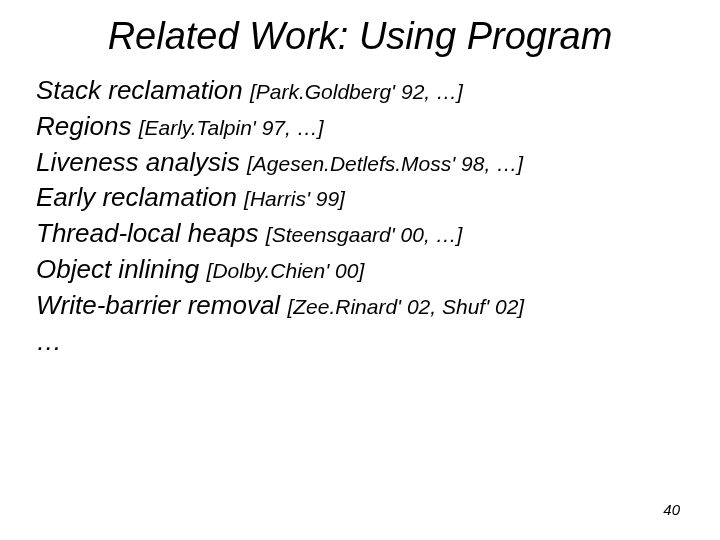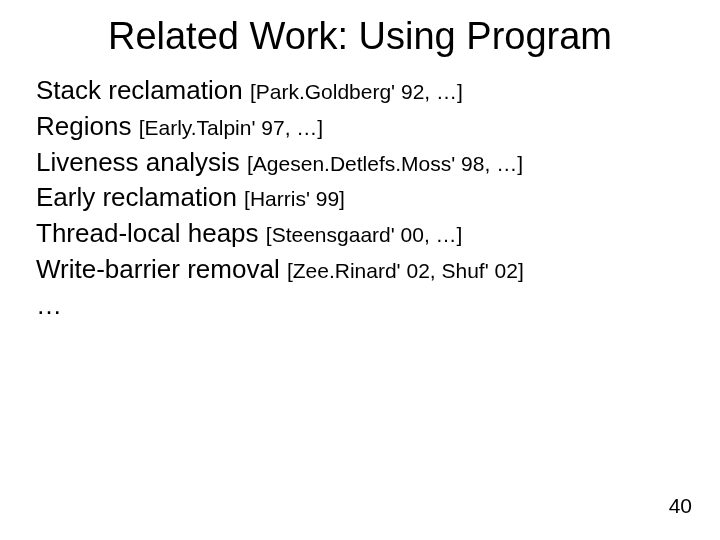--- a/index.html
+++ b/index.html
@@ -10,42 +10,43 @@
     background: #fff;
     font-family: Arial, Helvetica, sans-serif;
     color: #000;
     overflow: hidden;
   }
   .slide {
     position: relative;
     width: 720px;
     height: 540px;
     box-sizing: border-box;
+    font-style: italic;
   }
   .title {
     font-size: 38px;
     text-align: center;
     padding: 14px 40px 8px 40px;
     line-height: 1.18;
   }
   .body {
     padding: 6px 36px 0 36px;
   }
   .line {
     font-size: 26px;
     line-height: 1.38;
   }
   .line .ref {
     font-size: 21px;
   }
   .pagenum {
     position: absolute;
-    right: 28px;
+    right: 40px;
     bottom: 22px;
-    font-size: 21px;
+    font-size: 15px;
   }
 </style>
 </head>
 <body>
 
 <div class="slide">
 
   <div class="title">
     <span>Related Work: Using Program</span><br>
   </div>
@@ -60,20 +61,23 @@
     <div class="line">
       <span>Liveness analysis </span><span class="ref">[Agesen.Detlefs.Moss' 98, …]</span>
     </div>
     <div class="line">
       <span>Early reclamation </span><span class="ref">[Harris' 99]</span>
     </div>
     <div class="line">
       <span>Thread-local heaps </span><span class="ref">[Steensgaard' 00, …]</span>
     </div>
     <div class="line">
+      <span>Object inlining </span><span class="ref">[Dolby.Chien' 00]</span>
+    </div>
+    <div class="line">
       <span>Write-barrier removal </span><span class="ref">[Zee.Rinard' 02, Shuf' 02]</span>
     </div>
     <div class="line">
       <span>…</span><span class="ref"></span>
     </div>
   </div>
 
   <div class="pagenum">40</div>
 </div>
 

